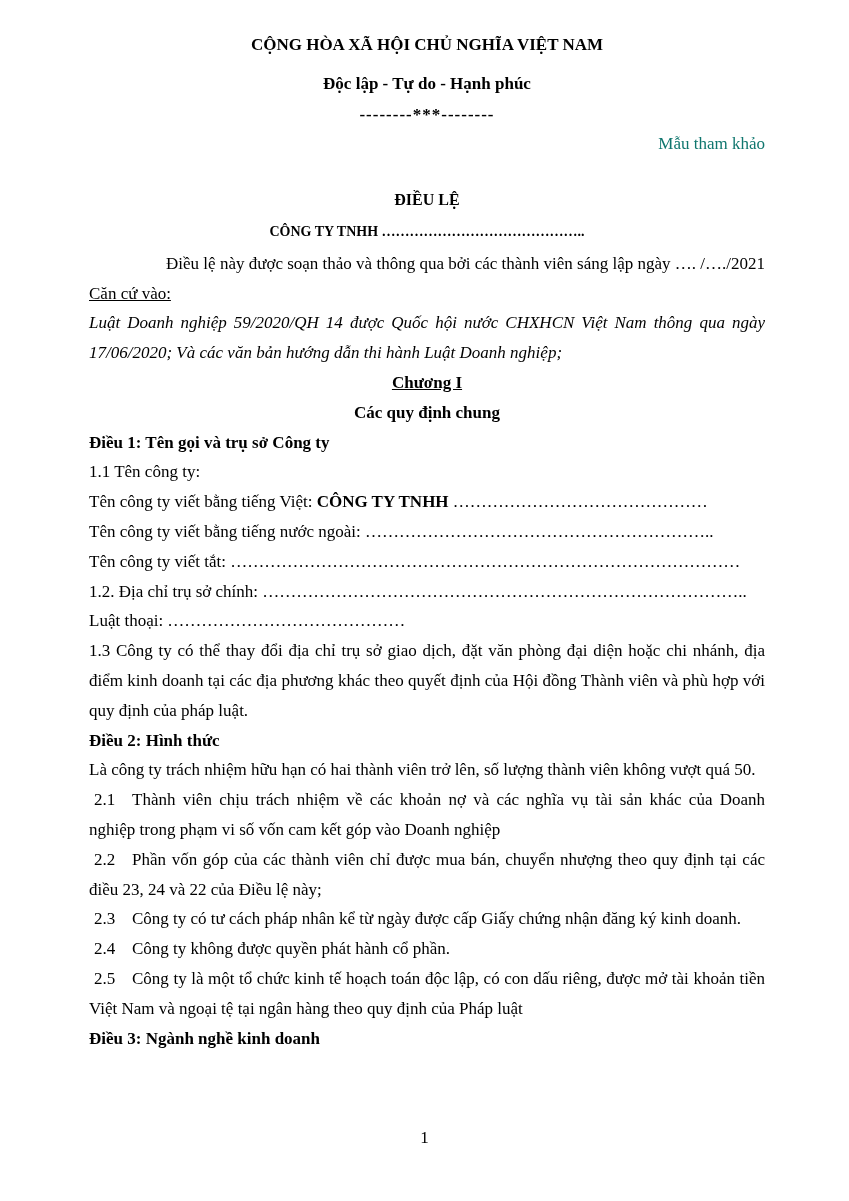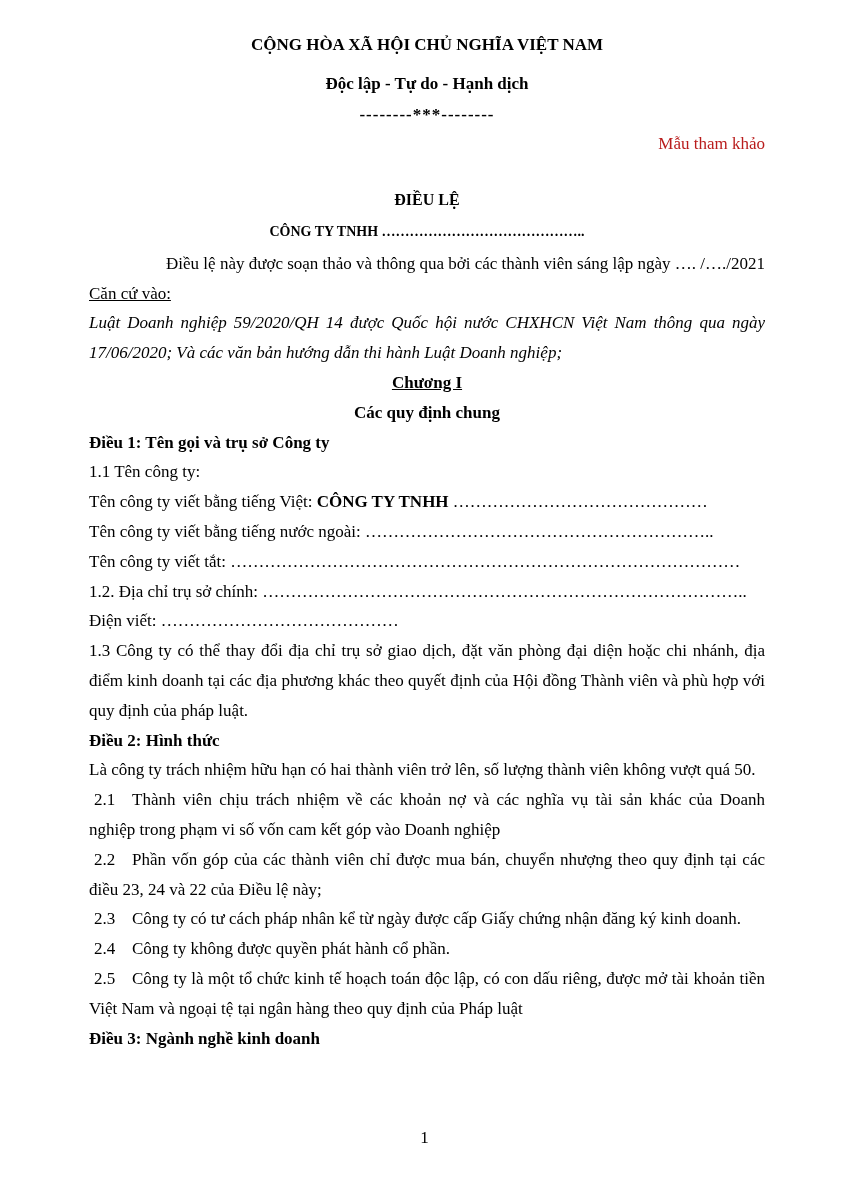--- a/index.html
+++ b/index.html
@@ -25,21 +25,21 @@
     line-height: 29.8px;
     text-align: left;
   }
   p { margin: 0; }
   .c { text-align: center; }
   .r { text-align: right; }
   .j { text-align: justify; }
   .b { font-weight: bold; }
   .i { font-style: italic; }
   .u { text-decoration: underline; }
-  .red { color: #b91c1c; }
+  .red { color: #0f766e; }
   .motto { margin-top: 9px; }
   .divider { margin-top: 1px; letter-spacing: 1px; }
   .title-main { margin-top: 26px; font-size: 16px; }
   .title-company { margin-top: 2px; font-size: 14px; }
   .intro-line { margin-top: 2px; text-align: right; }
   .clause { text-indent: 5px; }
   .clause .num {
     display: inline-block;
     min-width: 38px;
     text-indent: 0;
@@ -55,41 +55,41 @@
     font-family: "Liberation Serif", "DejaVu Serif", serif;
   }
 </style>
 </head>
 <body>
 
 <div class="page">
   <div class="content">
 
     <p class="c b">CỘNG HÒA XÃ HỘI CHỦ NGHĨA VIỆT NAM</p>
-    <p class="c b motto">Độc lập - Tự do - Hạnh dịch</p>
+    <p class="c b motto">Độc lập - Tự do - Hạnh phúc</p>
     <p class="c b divider">--------***--------</p>
     <p class="r red">Mẫu tham khảo</p>
 
     <p class="c b title-main">ĐIỀU LỆ</p>
     <p class="c b title-company"><span>CÔNG TY TNHH</span><span>  ……………………………………..</span></p>
 
     <p class="intro-line">Điều lệ này được soạn thảo và thông qua bởi các thành viên sáng lập ngày  …. /…./2021</p>
     <p><span class="u">Căn cứ vào:</span></p>
     <p class="i j">Luật Doanh nghiệp 59/2020/QH 14 được Quốc hội nước CHXHCN Việt Nam thông qua ngày 17/06/2020; Và các văn bản hướng dẫn thi hành Luật Doanh nghiệp;</p>
 
     <p class="c b"><span class="u">Chương I</span></p>
     <p class="c b">Các quy định chung</p>
 
     <p class="b">Điều 1: Tên gọi và trụ sở Công ty</p>
     <p>1.1 Tên công ty:</p>
     <p><span>Tên công ty viết bằng tiếng Việt: </span><span class="b">CÔNG TY TNHH</span><span>  ………………………………………</span></p>
     <p>Tên công ty viết bằng tiếng nước ngoài: ……………………………………………………..</p>
     <p>Tên công ty viết tắt: ………………………………………………………………………………</p>
     <p>1.2. Địa chỉ trụ sở chính: …………………………………………………………………………..</p>
-    <p>Điện viết: ……………………………………</p>
+    <p>Luật thoại: ……………………………………</p>
     <p class="j">1.3 Công ty có thể thay đổi địa chỉ trụ sở giao dịch, đặt văn phòng đại diện hoặc chi nhánh, địa điểm kinh doanh tại các địa phương khác theo quyết định của Hội đồng Thành viên và phù hợp với quy định của pháp luật.</p>
 
     <p class="b">Điều 2: Hình thức</p>
     <p class="j">Là công ty trách nhiệm hữu hạn có hai thành viên trở lên, số lượng thành viên không vượt quá 50.</p>
 
     <p class="j clause"><span class="num">2.1</span><span>Thành viên chịu trách nhiệm về các khoản nợ và các nghĩa vụ tài sản khác của Doanh nghiệp trong phạm vi số vốn cam kết góp vào Doanh nghiệp</span></p>
     <p class="j clause"><span class="num">2.2</span><span>Phần vốn góp của các thành viên chỉ được mua bán, chuyển nhượng theo quy định tại các điều 23, 24 và 22 của Điều lệ này;</span></p>
     <p class="j clause"><span class="num">2.3</span><span>Công ty có tư cách pháp nhân kể từ ngày được cấp Giấy chứng nhận đăng ký kinh doanh.</span></p>
     <p class="j clause"><span class="num">2.4</span><span>Công ty không được quyền phát hành cổ phần.</span></p>
     <p class="j clause"><span class="num">2.5</span><span>Công ty là một tổ chức kinh tế hoạch toán độc lập, có con dấu riêng, được mở tài khoản tiền Việt Nam và ngoại tệ tại ngân hàng theo quy định của Pháp luật</span></p>

